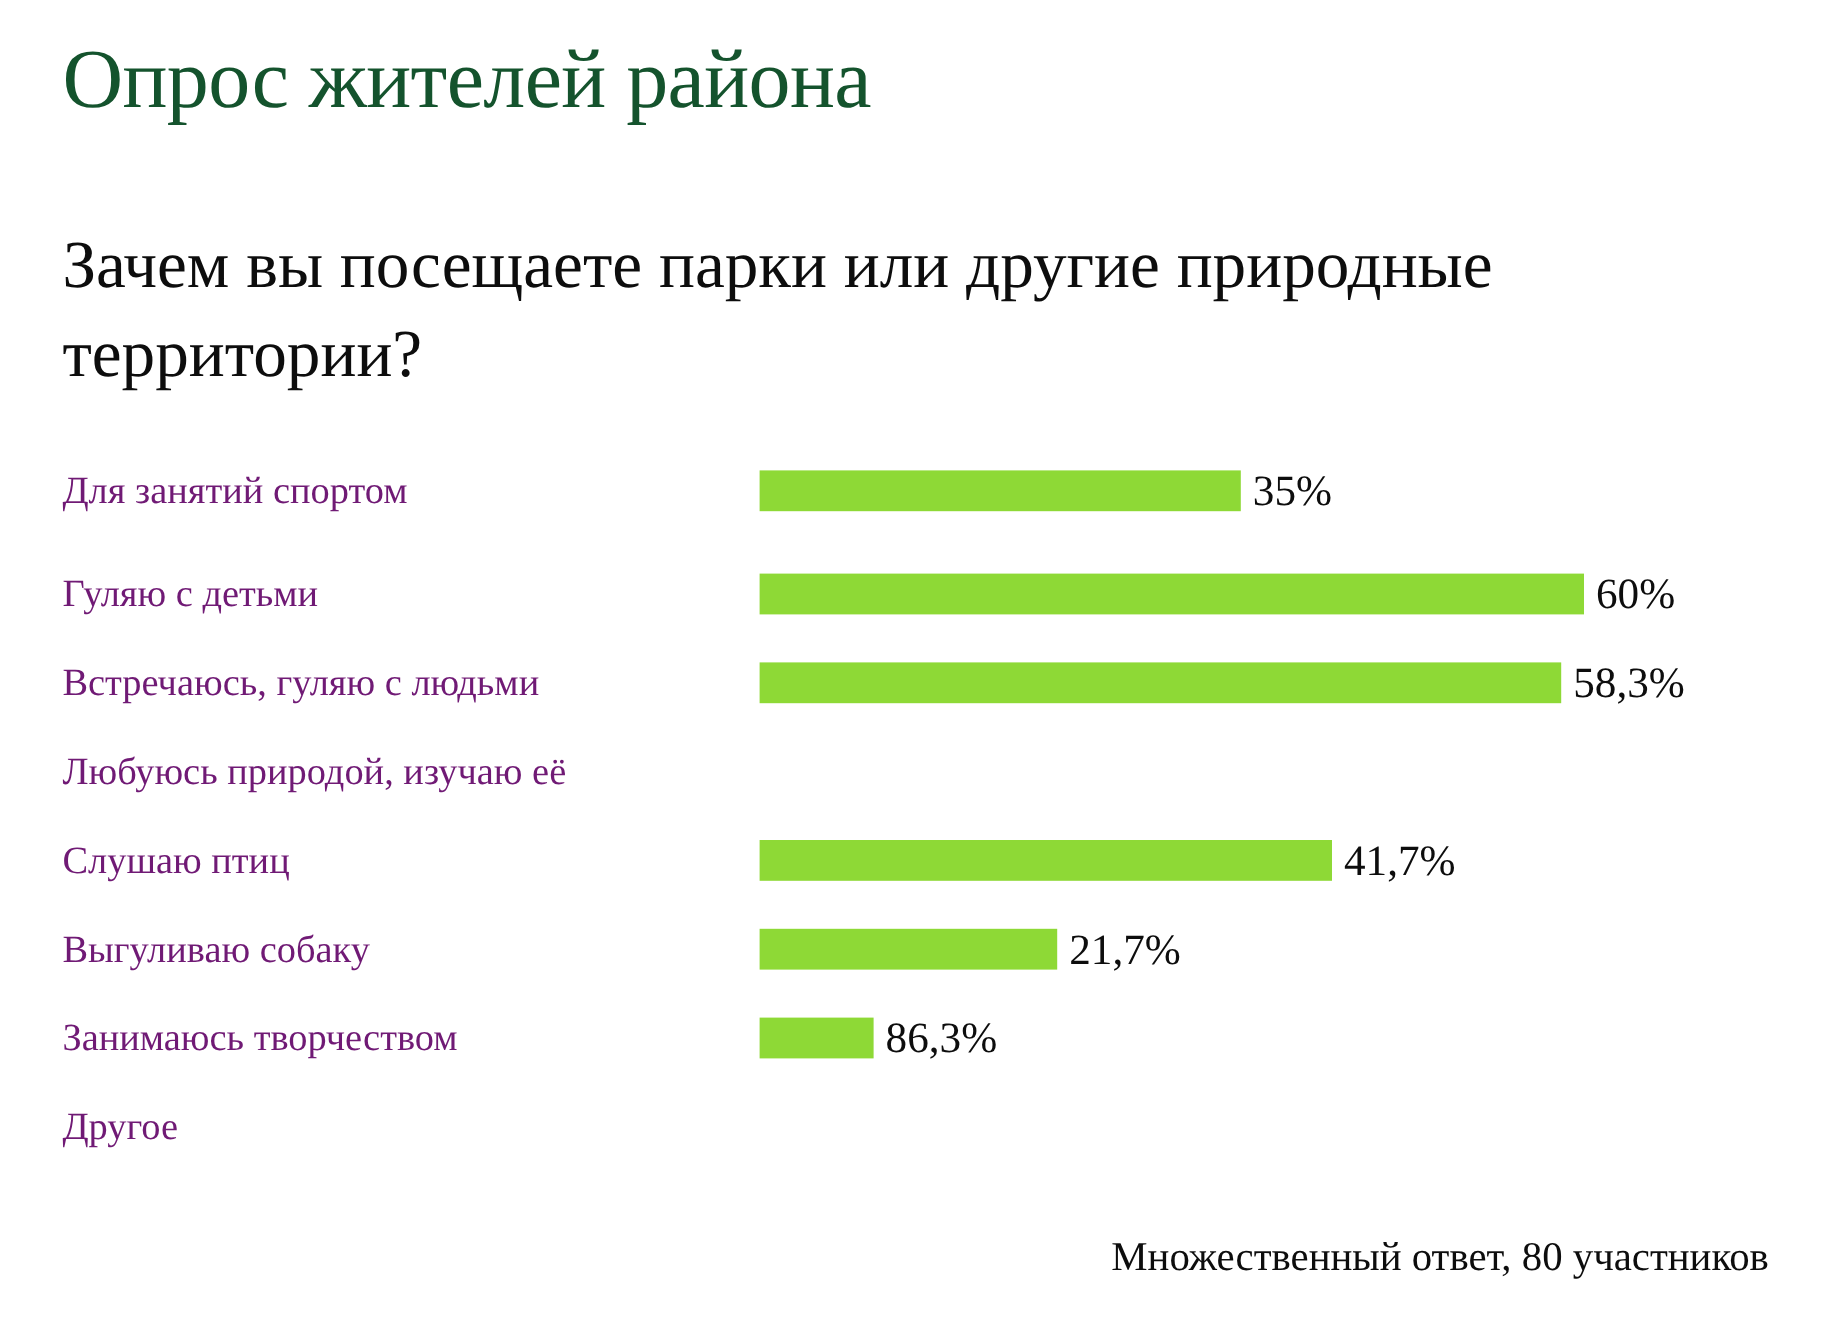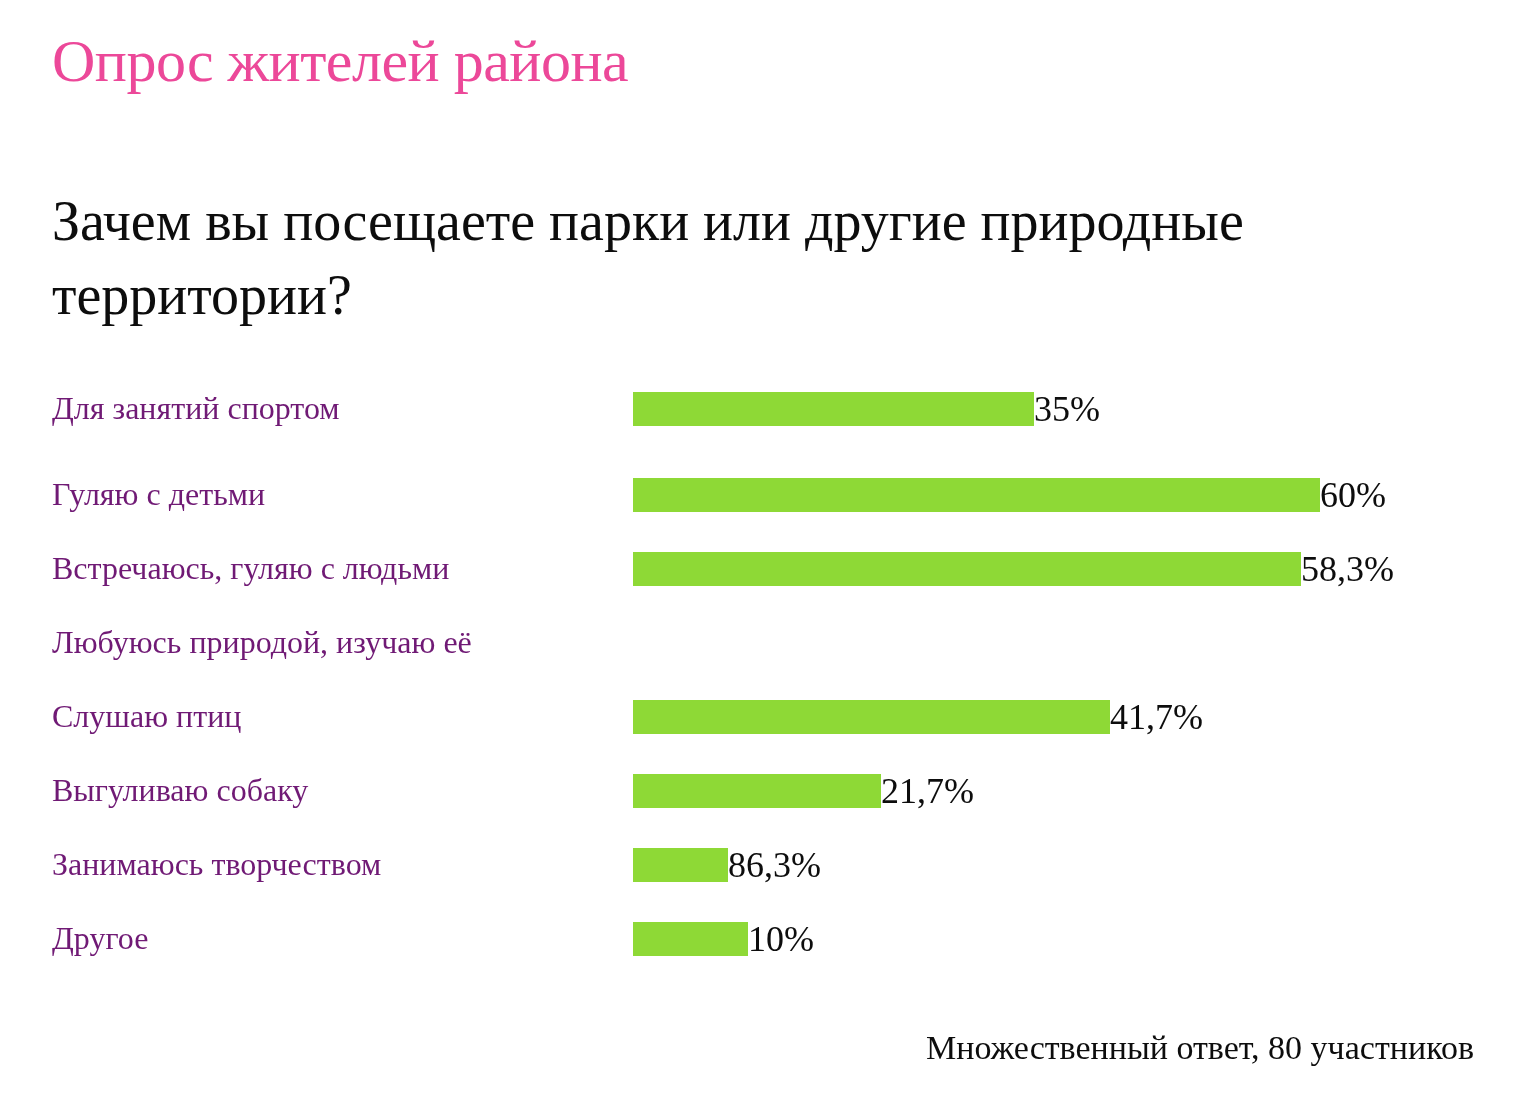--- a/index.html
+++ b/index.html
@@ -24,25 +24,25 @@
     width: 1536px;
     height: 1107px;
     background: #ffffff;
   }
 
   
   .chart-title {
     position: absolute;
     left: 52px;
     top: 30px;
-    font-size: 60px;
+    font-size: 70px;
     line-height: 1.05;
     font-weight: 400;
     letter-spacing: -0.5px;
-    color: #ec4899;
+    color: #14532d;
     white-space: nowrap;
   }
 
   .chart-subtitle {
     position: absolute;
     left: 52px;
     top: 185px;
     width: 1250px;
     font-size: 56px;
     line-height: 1.32;
@@ -95,20 +95,21 @@
   }
 
   .bar-value {
     position: absolute;
     top: 50%;
     transform: translateY(-50%);
     font-size: 36px;
     line-height: 1;
     color: #0d0d0d;
     white-space: nowrap;
+    padding-left: 10px;
   }
 
   
   .footnote {
     position: absolute;
     right: 62px;
     bottom: 38px;
     font-size: 34px;
     line-height: 1.2;
     color: #0d0d0d;
@@ -165,22 +166,18 @@
       </div>
       <div class="bar-row" style="top: 473px;">
         <div class="bar-label">Занимаюсь творчеством</div>
         <div class="bar-track">
           <div class="bar-fill" style="width: 95px; background: rgb(142, 217, 54);"></div>
           <div class="bar-value" style="left: 95px;">86,3%</div>
         </div>
       </div>
       <div class="bar-row" style="top: 547px;">
         <div class="bar-label">Другое</div>
-        <div class="bar-track">
-          <div class="bar-fill" style="width: 115px; background: rgb(142, 217, 54);"></div>
-          <div class="bar-value" style="left: 115px;">10%</div>
-        </div>
       </div>
     </div>
 
   <div class="footnote">Множественный ответ, 80 участников</div>
 
 </div>
 
 </body></html>

